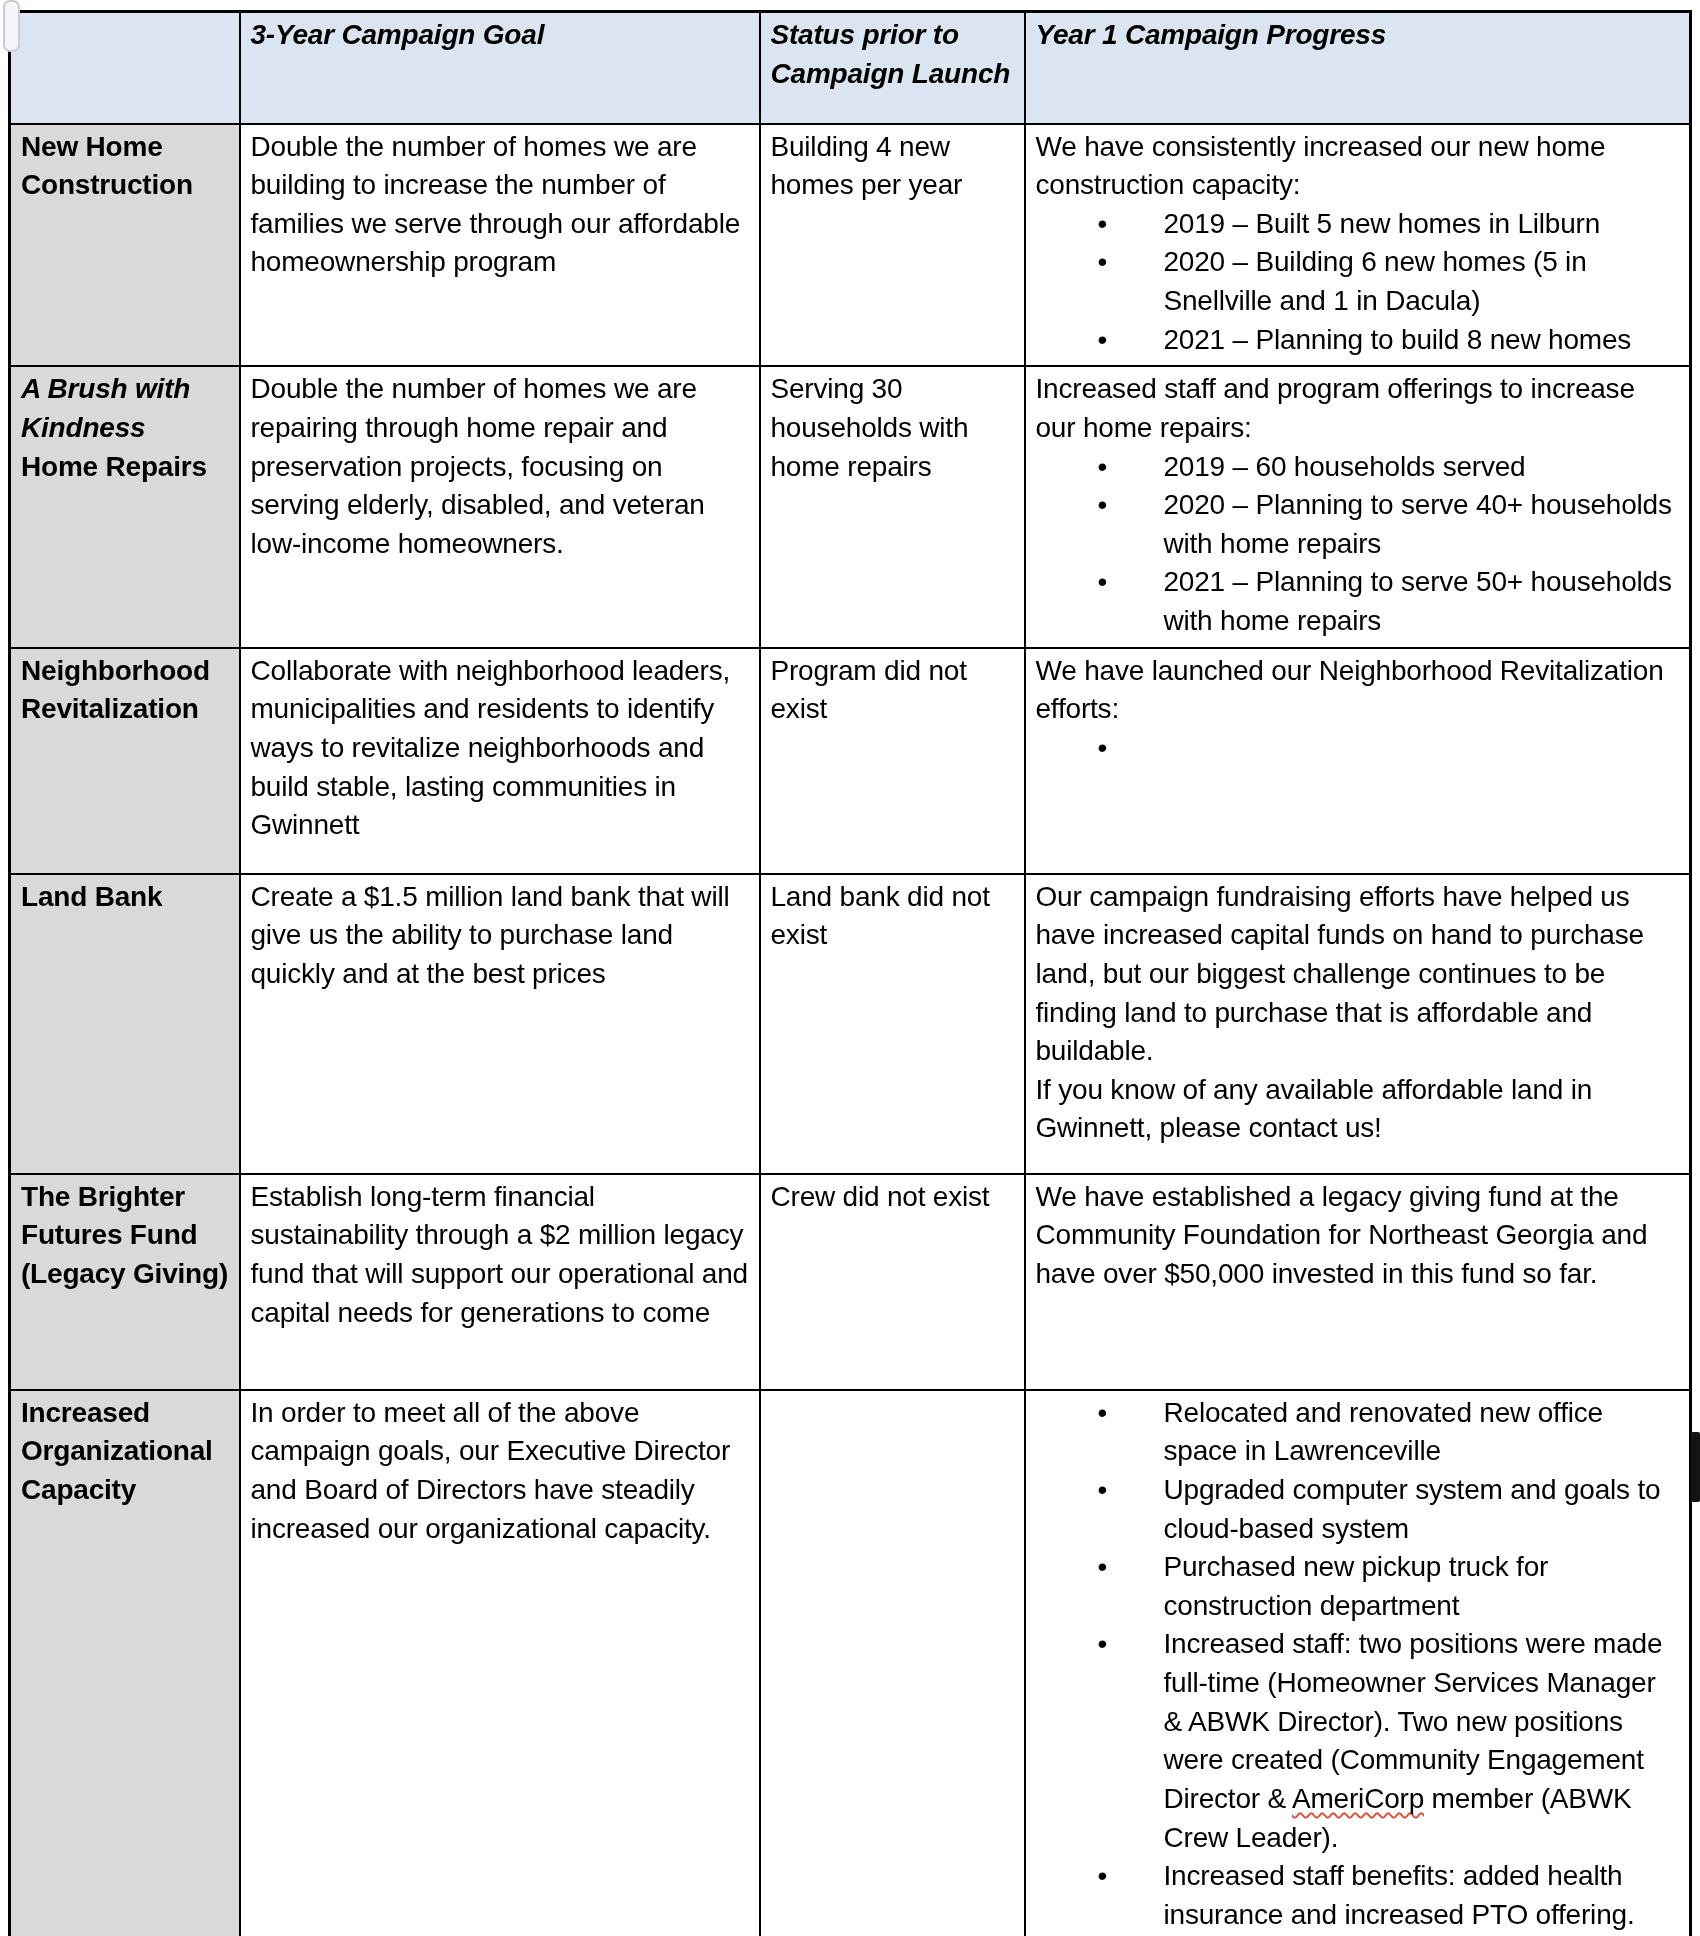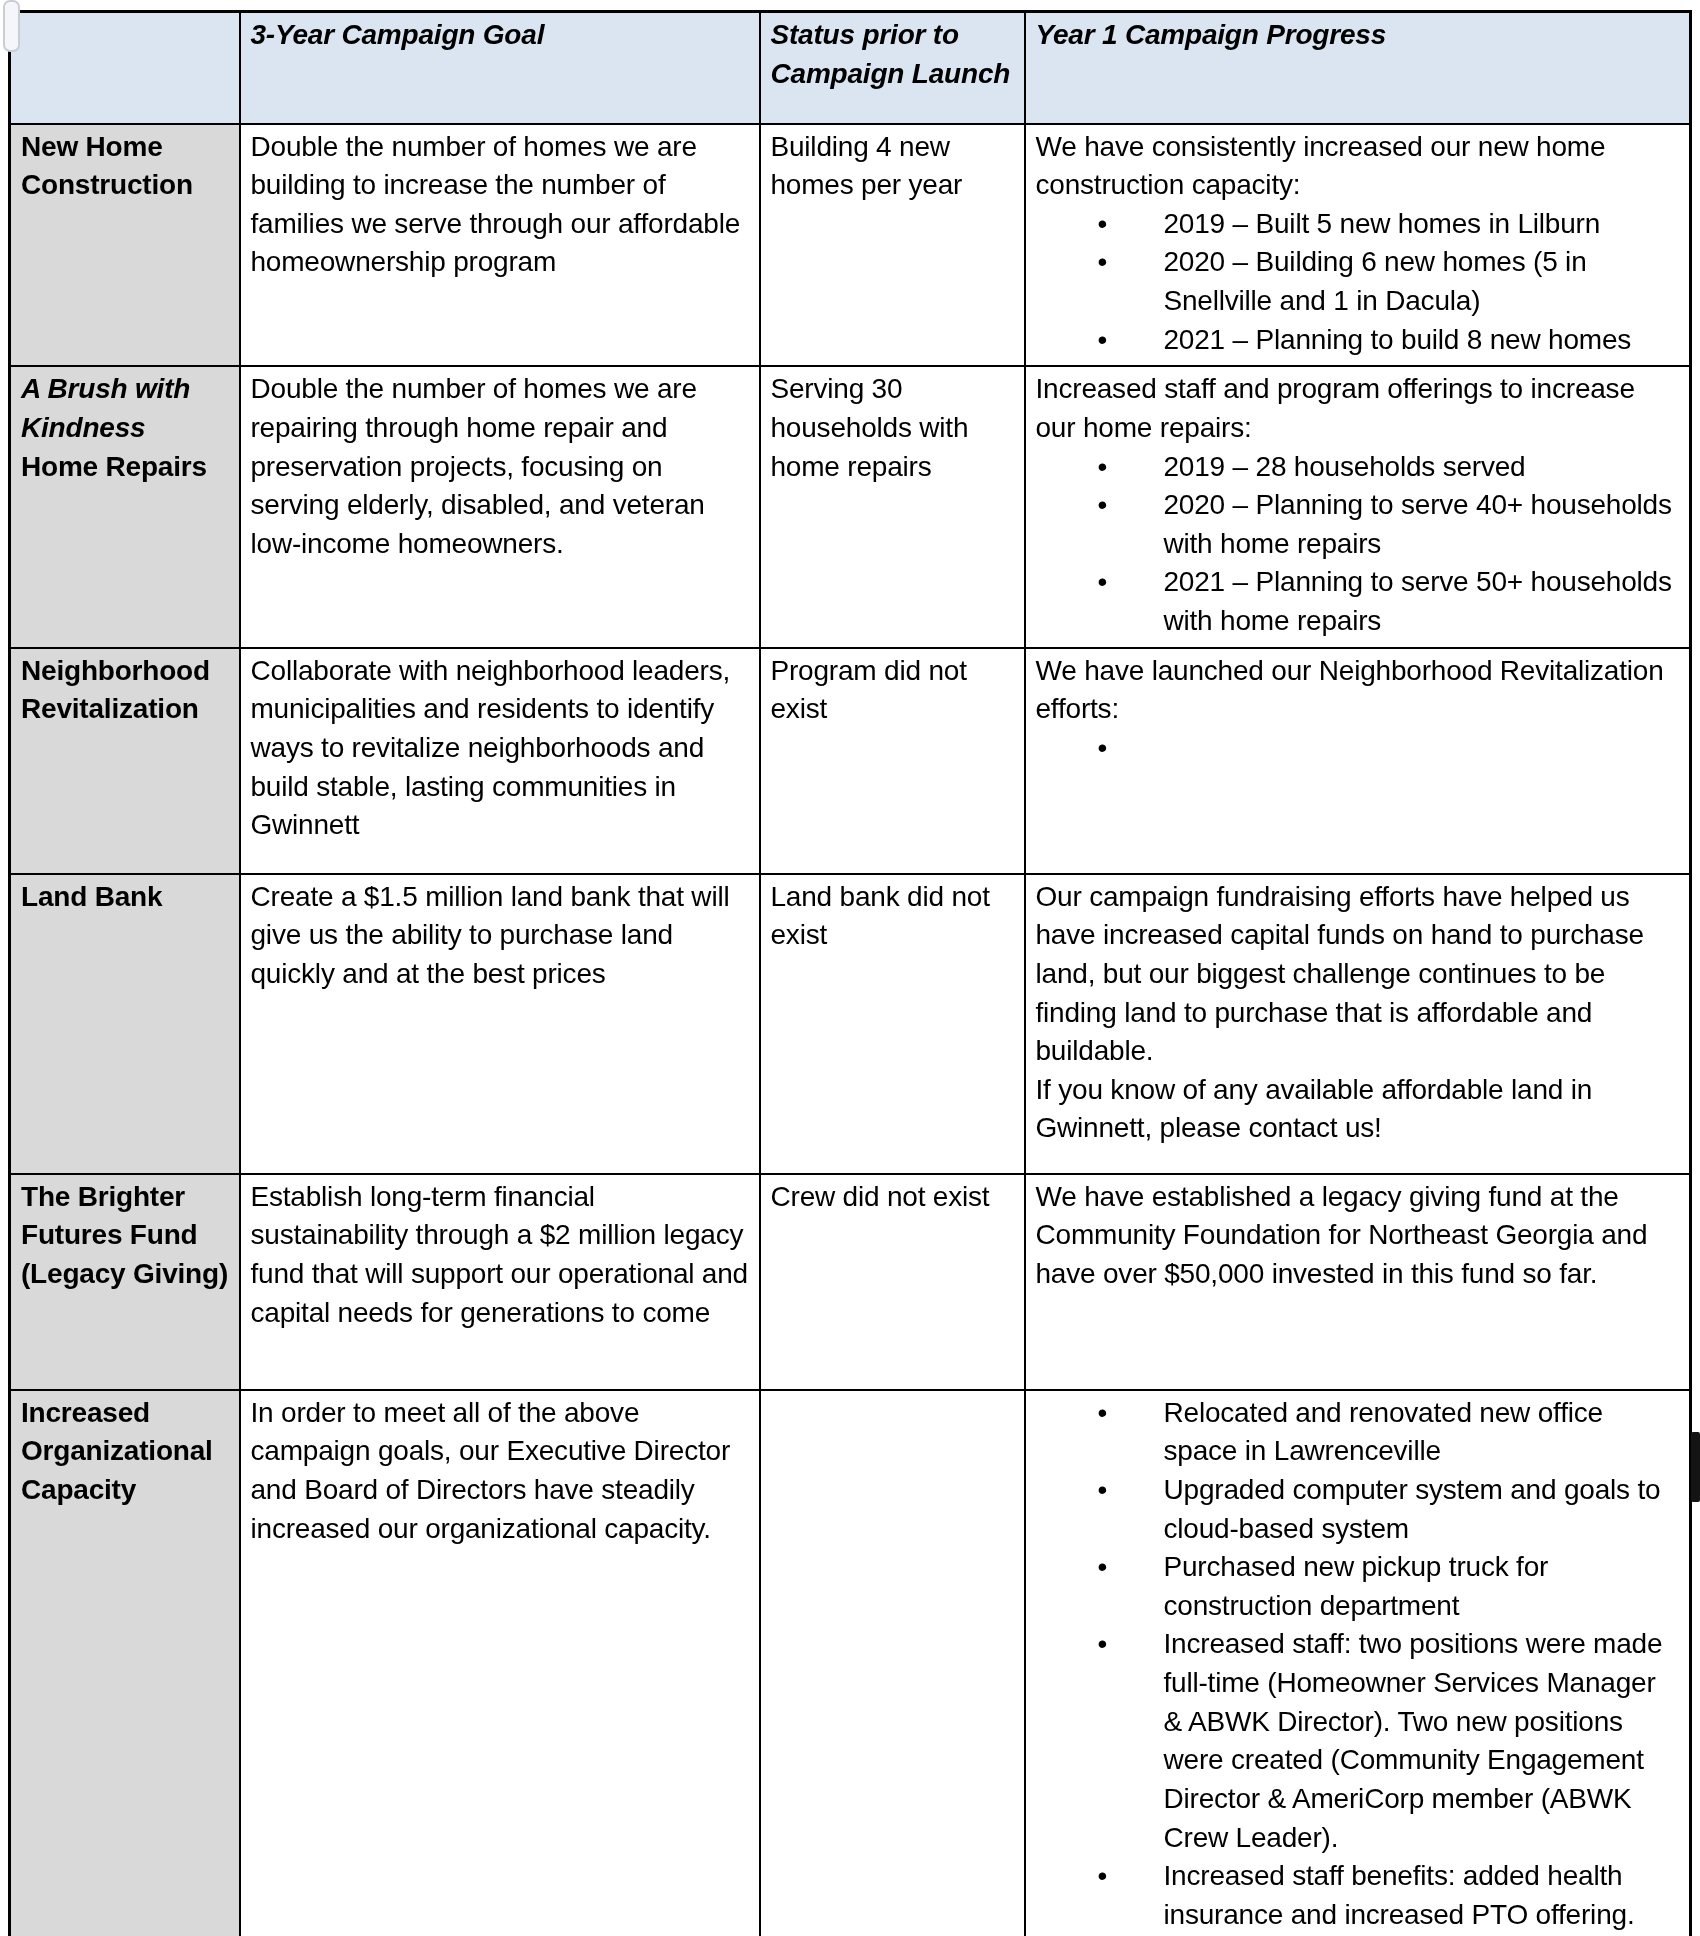--- a/index.html
+++ b/index.html
@@ -56,20 +56,21 @@
   .bullet {
     display: flex;
     padding-left: 62px;
   }
   .bullet::before {
     content: "\2022";
     flex: 0 0 66px;
   }
   .b-text { flex: 1 1 auto; }
   .misspelled {
+    text-decoration: underline;
     text-decoration-style: wavy;
     text-decoration-color: #e0492f;
     text-decoration-thickness: 2px;
     text-underline-offset: 4px;
     text-decoration-skip-ink: none;
     text-align: center;
   }
   .corner-fragment {
     position: absolute;
     left: 3px;
@@ -135,21 +136,21 @@
     <tr class="r2">
       <td class="label-cell">
         <span class="label-italic">A Brush with Kindness</span>
         <span class="label-main">Home Repairs</span>
       </td>
       <td class="goal-cell">Double the number of homes we are repairing through home repair and preservation projects, focusing on serving elderly, disabled, and veteran low-income homeowners.</td>
       <td class="status-cell">Serving 30 households with home repairs</td>
       <td class="progress-cell">
         <div class="p-intro">Increased staff and program offerings to increase our home repairs:</div>
         <div class="bullet">
-            <span class="b-text">2019 – 28 households served</span>
+            <span class="b-text">2019 – 60 households served</span>
           </div>
         <div class="bullet">
             <span class="b-text">2020 – Planning to serve 40+ households with home repairs</span>
           </div>
         <div class="bullet">
             <span class="b-text">2021 – Planning to serve 50+ households with home repairs</span>
           </div>
       </td>
     </tr>
 

